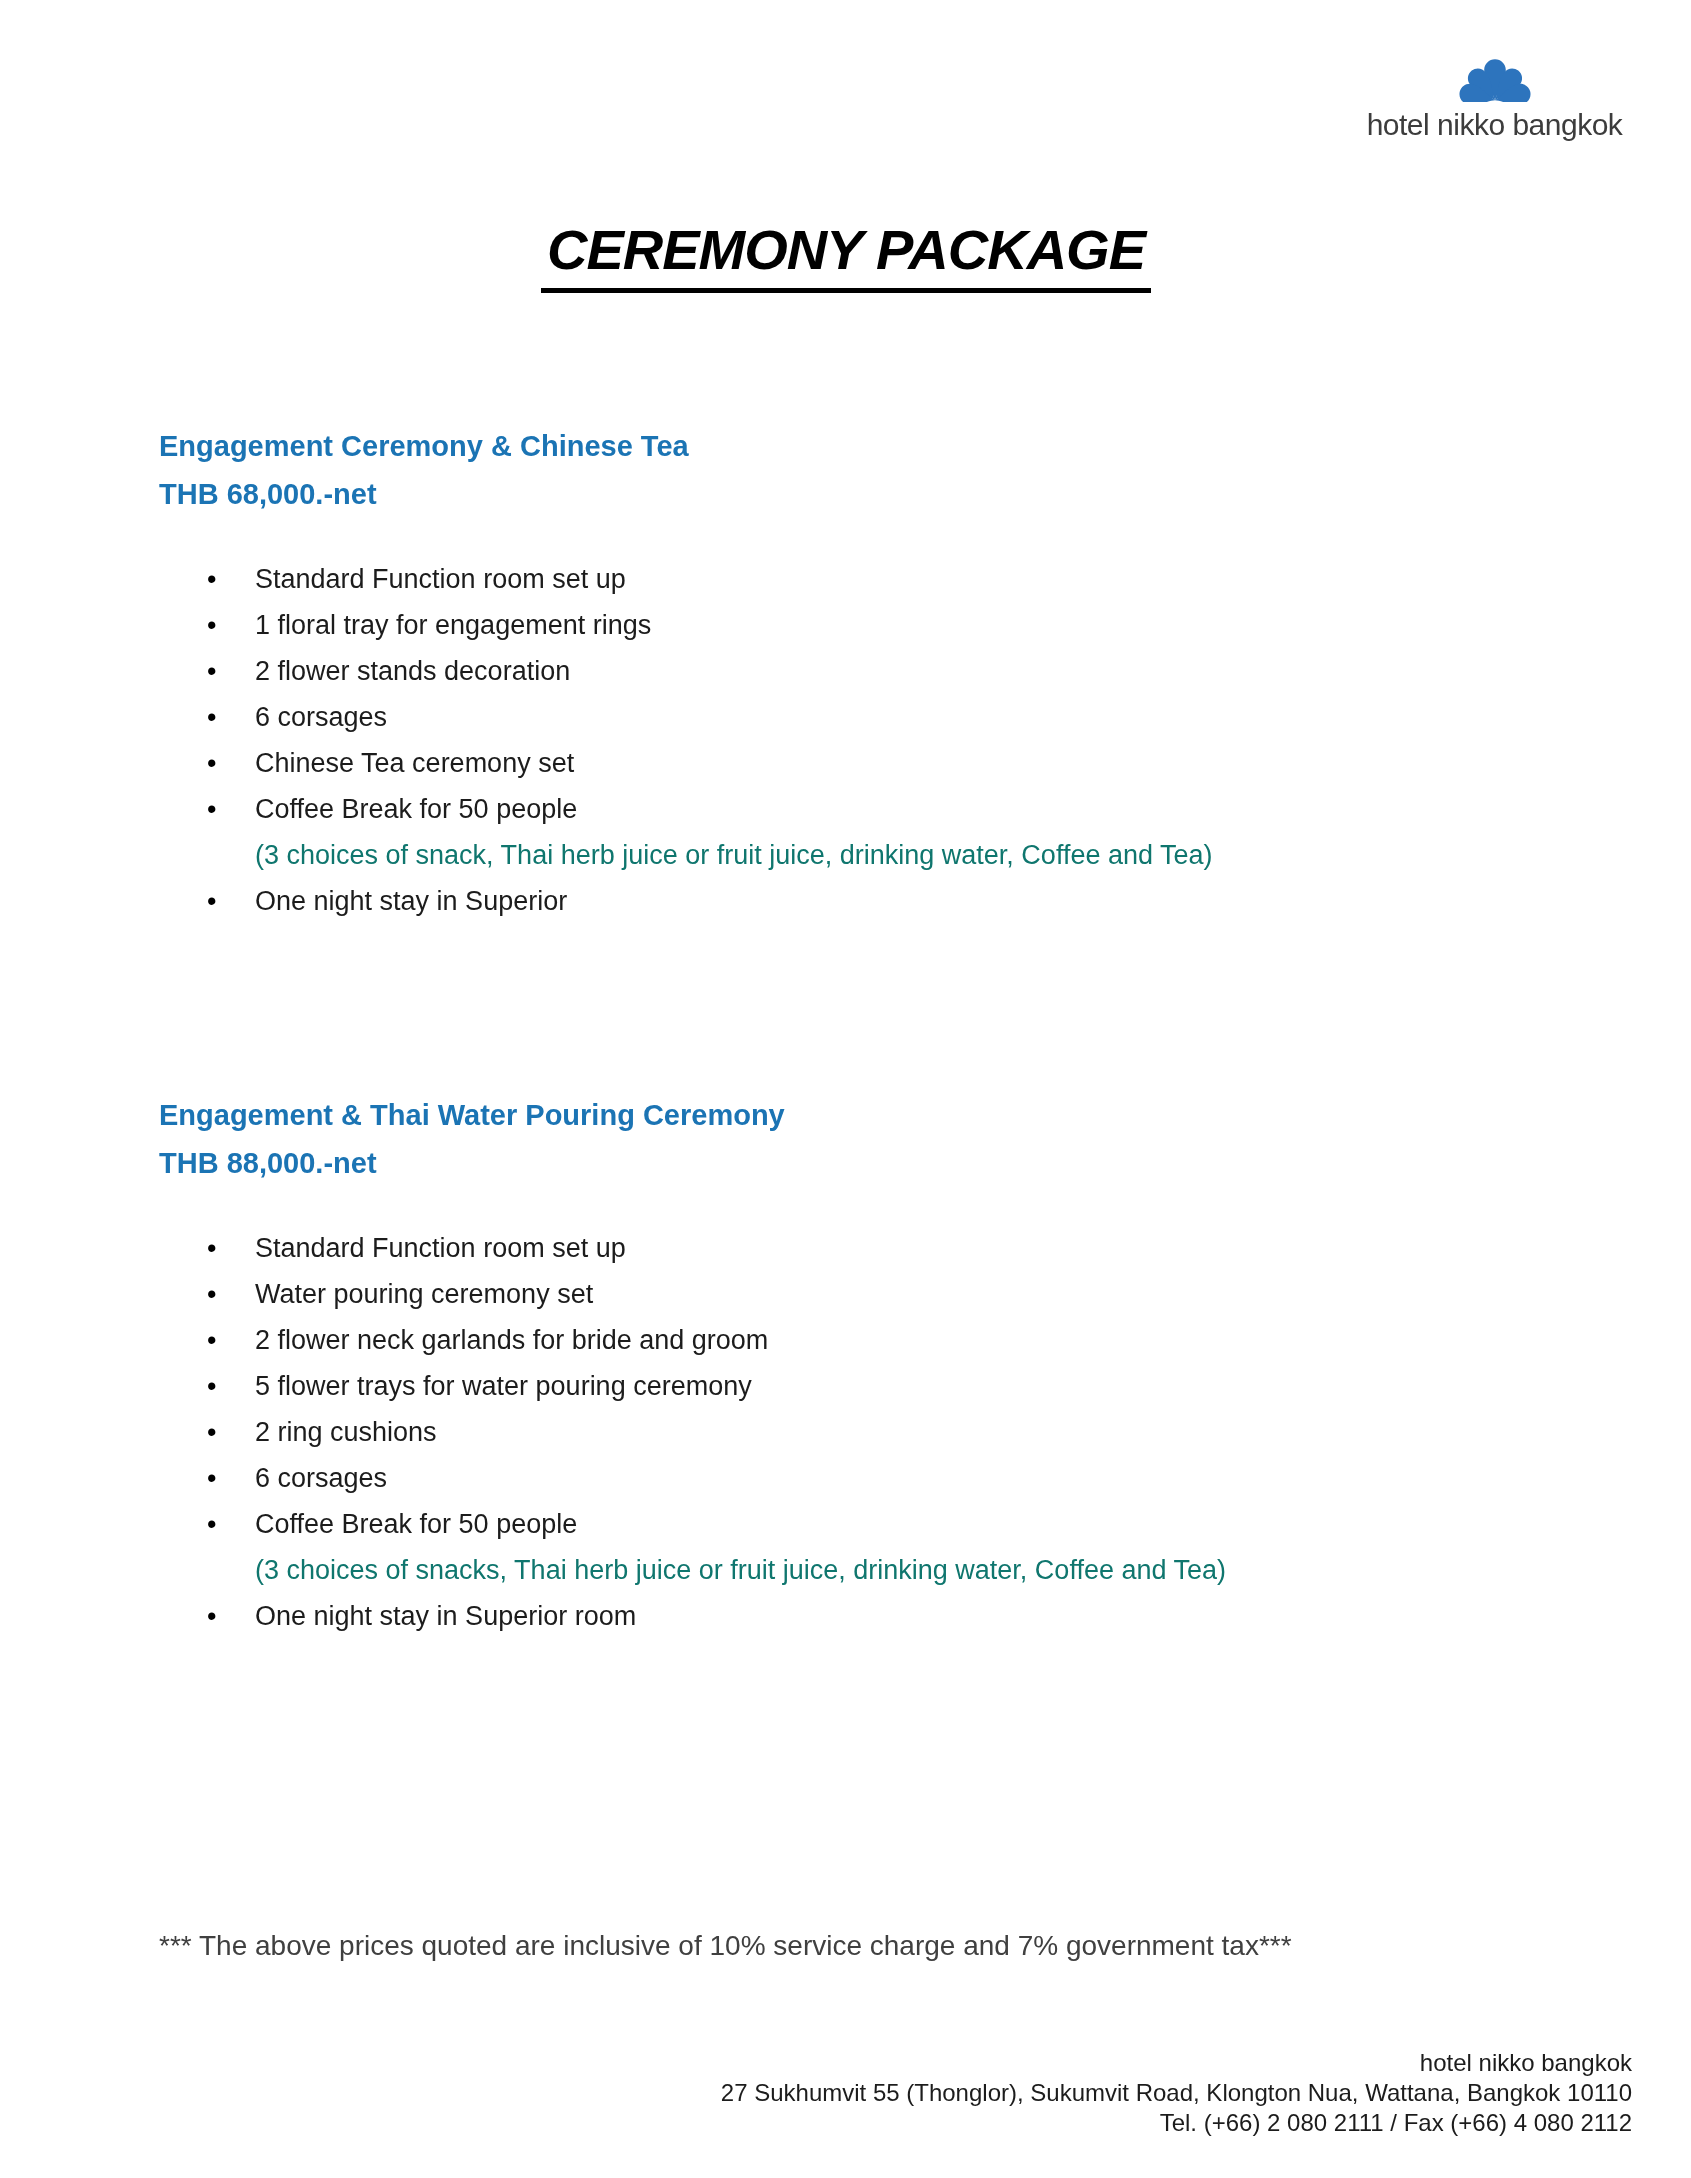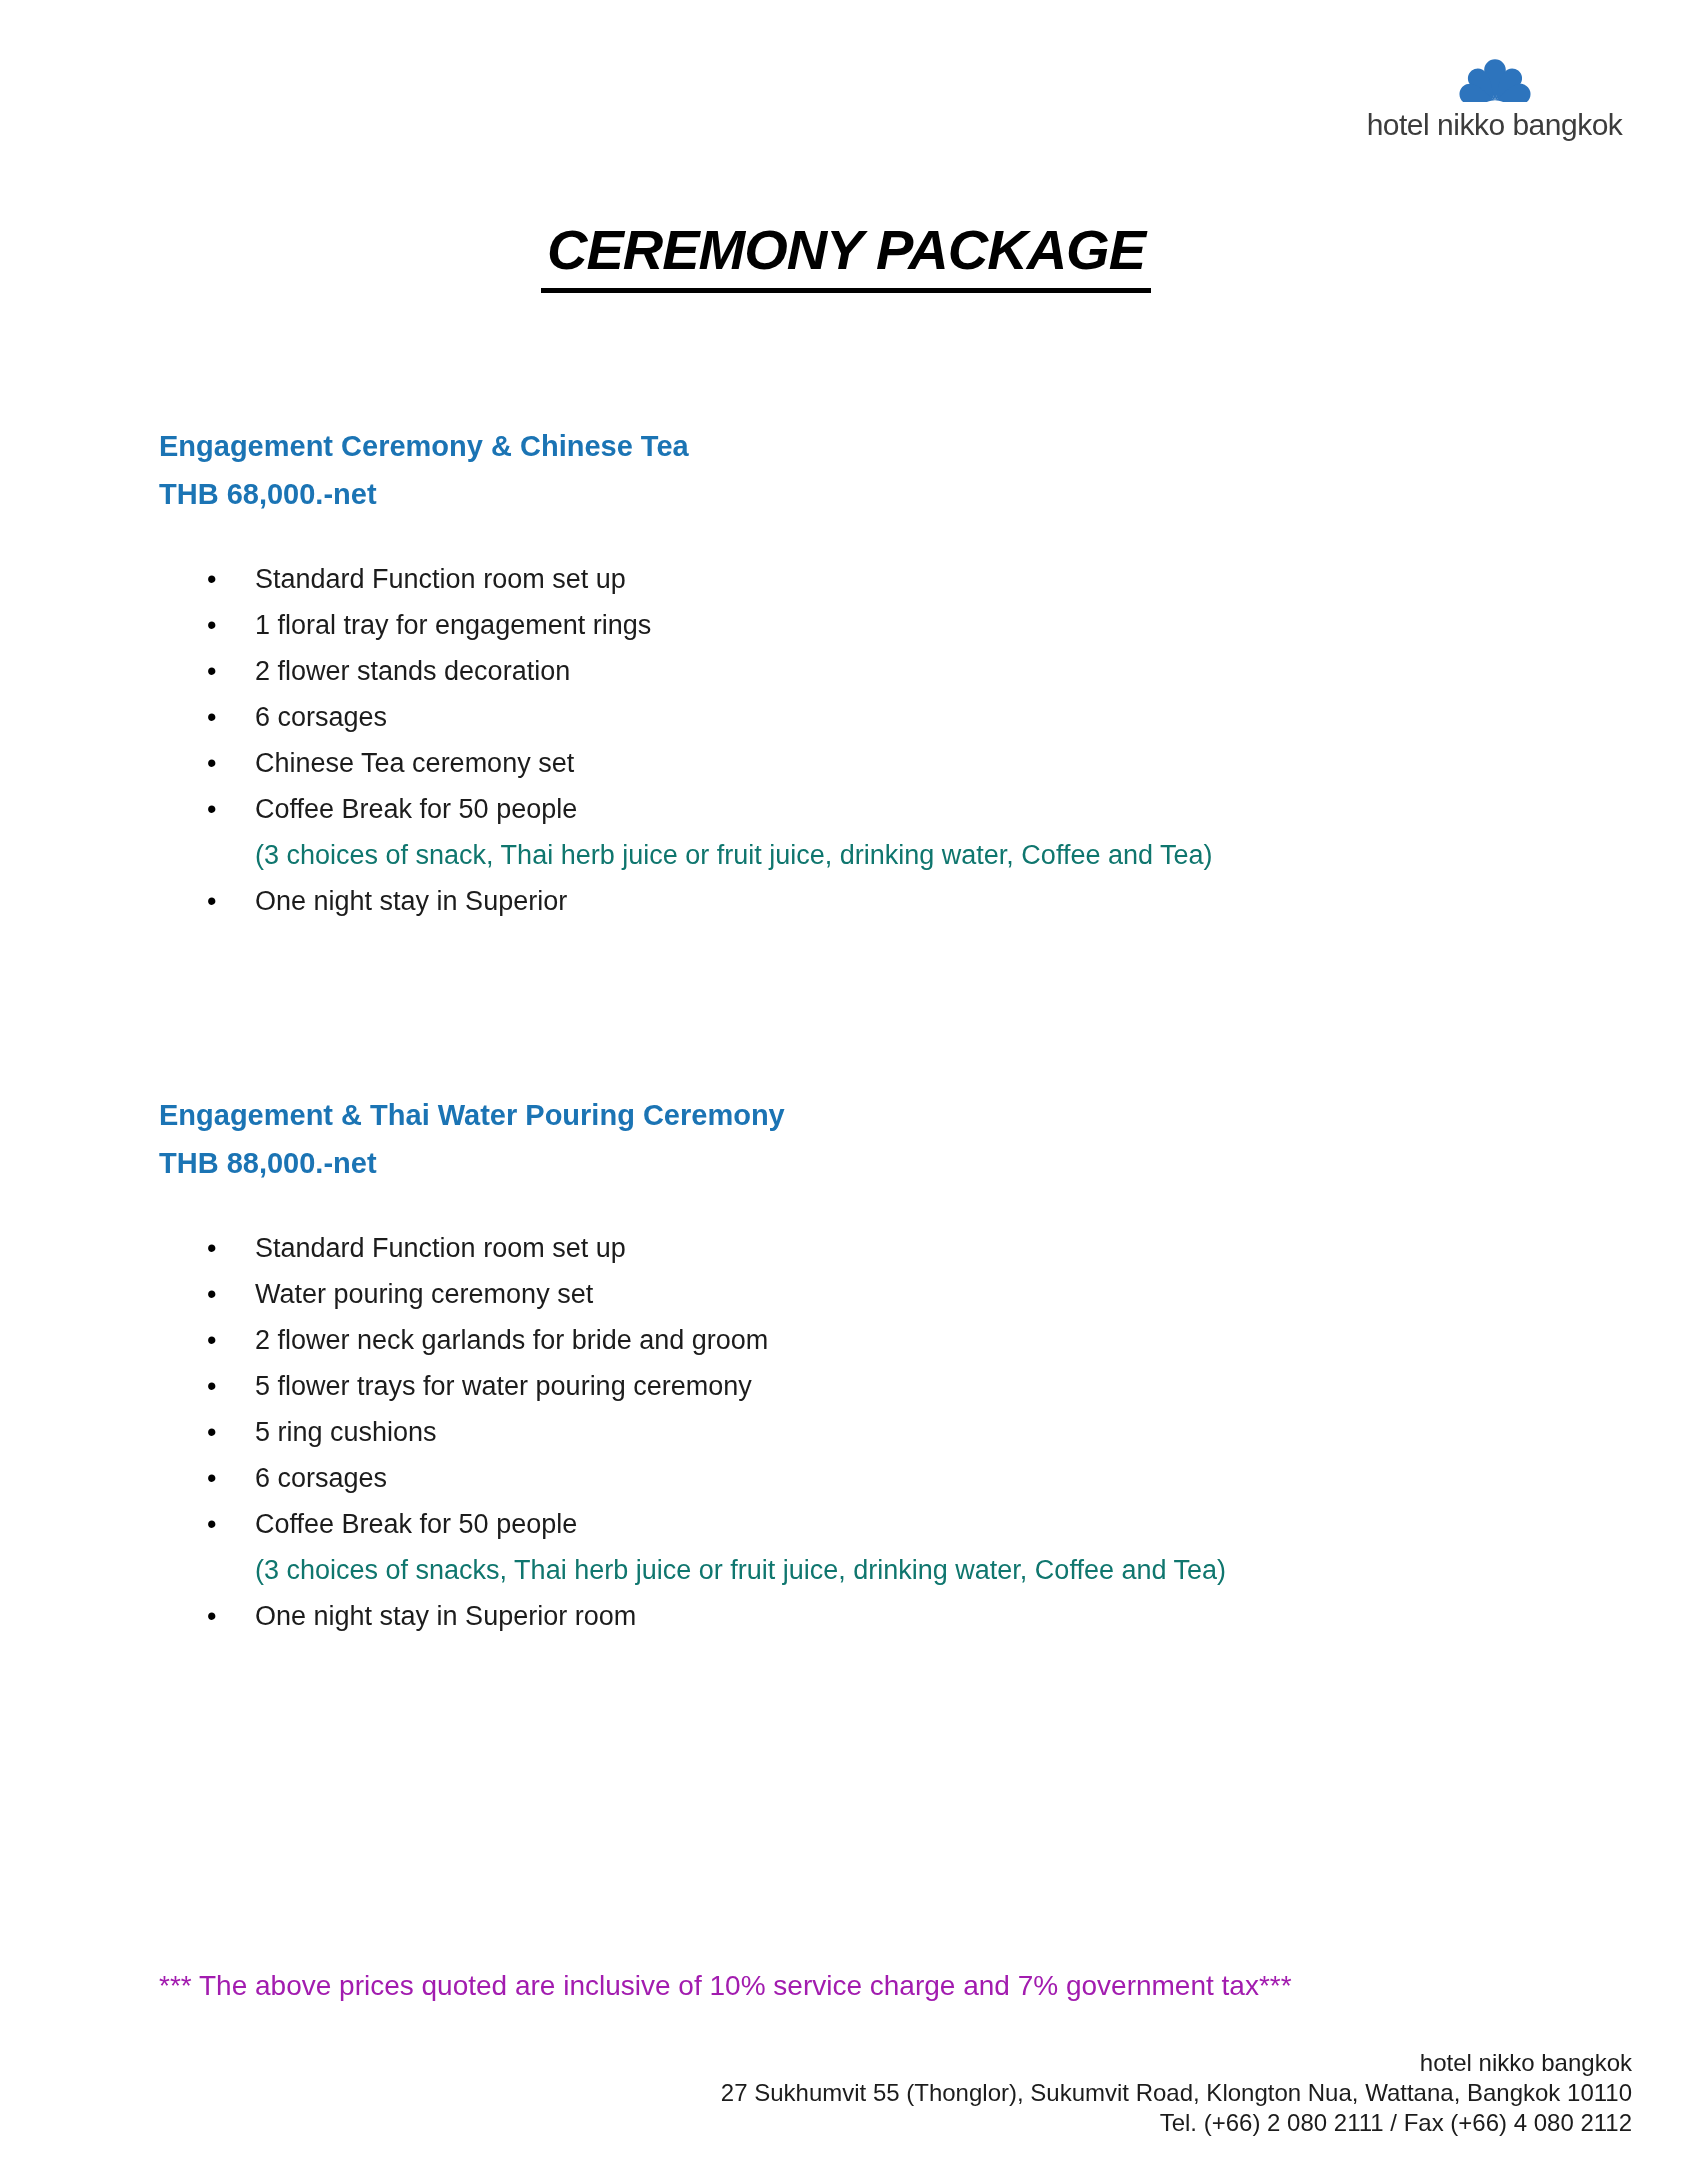--- a/index.html
+++ b/index.html
@@ -51,21 +51,21 @@
   .item { position: relative; padding-left: 96px; font-size: 27px; line-height: 46px; color: #1c1c1c; }
   .item .bullet {
     position: absolute; left: 48px; top: 0;
     font-size: 27px; line-height: 46px; color: #000;
   }
   .subline { padding-left: 96px; font-size: 27px; line-height: 46px; color: #0f766e; }
 
   
   .note {
     position: absolute; left: 159px; top: 1930px;
-    font-size: 28px; color: #a21caf; margin-top: 40px;
+    font-size: 28px; color: #404040;
   }
 
   
   .footer {
     position: absolute; right: 60px; top: 2048px;
     text-align: right;
     font-size: 24px; line-height: 30px; color: #1c1c1c;
   }
 </style>
 </head>
@@ -106,21 +106,21 @@
   </div>
 
   <div class="section section-2">
     <div class="sec-heading">Engagement &amp; Thai Water Pouring Ceremony</div>
     <div class="sec-price">THB 88,000.-net</div>
     <div class="list">
       <div class="item"><span class="bullet">•</span><span>Standard Function room set up</span></div>
       <div class="item"><span class="bullet">•</span><span>Water pouring ceremony set</span></div>
       <div class="item"><span class="bullet">•</span><span>2 flower neck garlands for bride and groom</span></div>
       <div class="item"><span class="bullet">•</span><span>5 flower trays for water pouring ceremony</span></div>
-      <div class="item"><span class="bullet">•</span><span>5 ring cushions</span></div>
+      <div class="item"><span class="bullet">•</span><span>2 ring cushions</span></div>
       <div class="item"><span class="bullet">•</span><span>6 corsages</span></div>
       <div class="item"><span class="bullet">•</span><span>Coffee Break for 50 people</span></div>
       <div class="subline">(3 choices of snacks, Thai herb juice or fruit juice, drinking water, Coffee and Tea)</div>
       <div class="item"><span class="bullet">•</span><span>One night stay in Superior room</span></div>
     </div>
   </div>
 
   <div class="note">*** The above prices quoted are inclusive of 10% service charge and 7% government tax***</div>
 
   <div class="footer">

